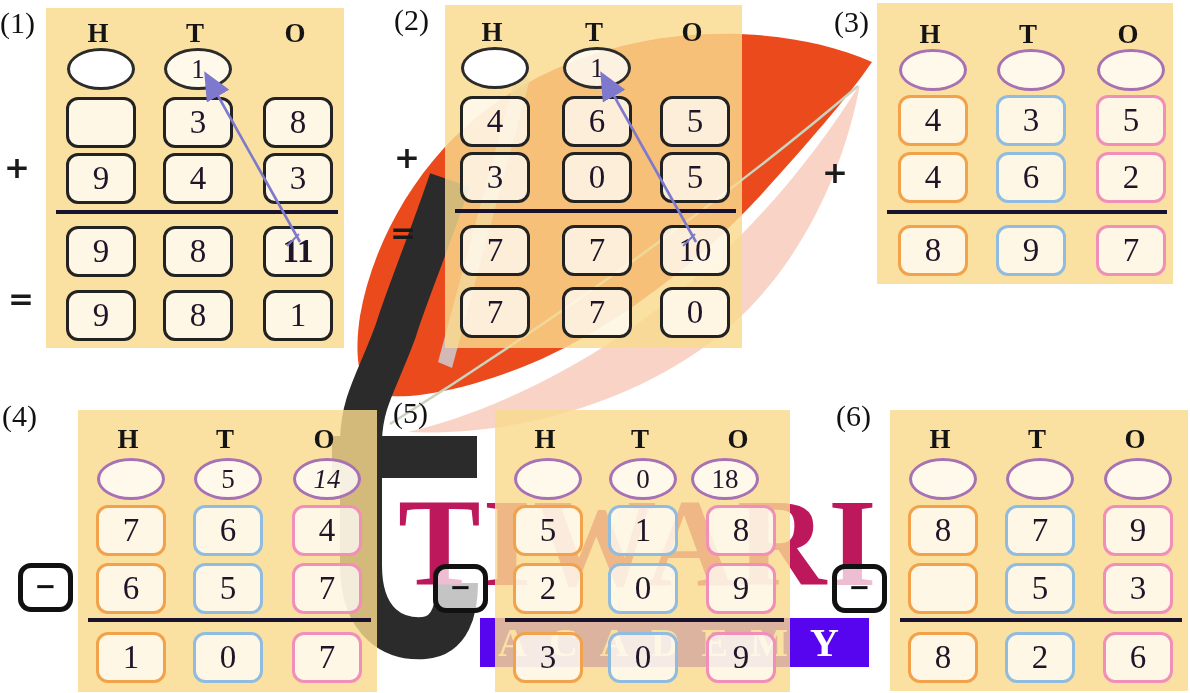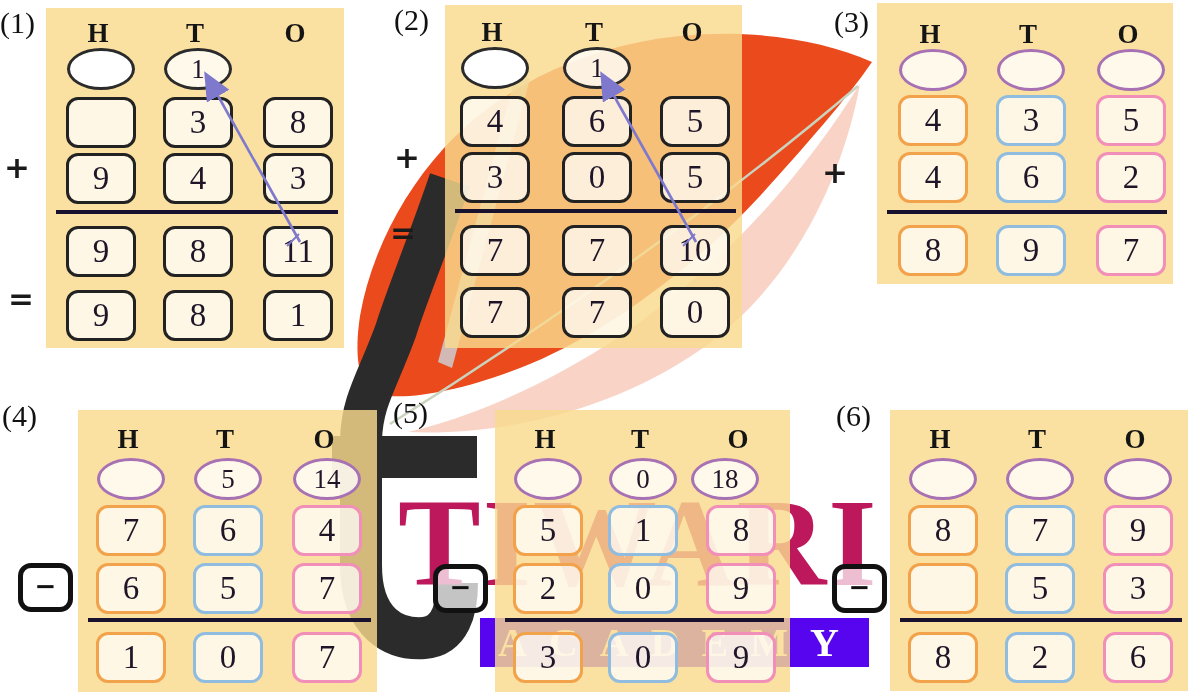--- a/index.html
+++ b/index.html
@@ -89,21 +89,21 @@
       <div class="oval" style="left: 21px; top: 40px; border: 3.5px solid rgb(43, 43, 43); background: rgb(255, 255, 255);"></div>
       <div class="oval" style="left: 118px; top: 40px; border: 3.5px solid rgb(43, 43, 43);">1</div>
       <div class="box" style="left: 20px; top: 89px; border: 3px solid rgb(34, 34, 34);"></div>
       <div class="box" style="left: 117px; top: 89px; border: 3px solid rgb(34, 34, 34);">3</div>
       <div class="box" style="left: 217px; top: 89px; border: 3px solid rgb(34, 34, 34);">8</div>
       <div class="box" style="left: 20px; top: 145px; border: 3px solid rgb(34, 34, 34);">9</div>
       <div class="box" style="left: 117px; top: 145px; border: 3px solid rgb(34, 34, 34);">4</div>
       <div class="box" style="left: 217px; top: 145px; border: 3px solid rgb(34, 34, 34);">3</div>
       <div class="box" style="left: 20px; top: 218px; border: 3px solid rgb(34, 34, 34);">9</div>
       <div class="box" style="left: 117px; top: 218px; border: 3px solid rgb(34, 34, 34);">8</div>
-      <div class="box" style="left: 217px; top: 218px; border: 3px solid rgb(34, 34, 34);">11</div>
+      <div class="box" style="left: 217px; top: 218px; border: 3px solid rgb(34, 34, 34); font-weight: bold;">11</div>
       <div class="box" style="left: 20px; top: 282px; border: 3px solid rgb(34, 34, 34);">9</div>
       <div class="box" style="left: 117px; top: 282px; border: 3px solid rgb(34, 34, 34);">8</div>
       <div class="box" style="left: 217px; top: 282px; border: 3px solid rgb(34, 34, 34);">1</div>
       <div class="sum-line" style="left: 10px; top: 202px; width: 282px;"></div>
     </div>
     <div class="problem-label" style="left: 394px; top: 3px;">(2)</div>
     <div class="plus-sign" style="left: 394px; top: 142px;">+</div>
     <div class="equals-sign" style="left: 390px; top: 217px;">=</div>
     <div class="panel" style="left: 445px; top: 5px; width: 297px; height: 343px; background: rgba(249, 219, 142, 0.82);">
       <div class="col-header" style="left: 14px; top: 12px;">H</div>
@@ -148,21 +148,21 @@
     <div class="problem-label" style="left: 2px; top: 399px;">(4)</div>
     <div class="minus-box" style="left: 18px; top: 563px;">
       <span>−</span>
     </div>
     <div class="panel" style="left: 78px; top: 410px; width: 299px; height: 282px; background: rgba(249, 219, 142, 0.82);">
       <div class="col-header" style="left: 17px; top: 14px;">H</div>
       <div class="col-header" style="left: 114px; top: 14px;">T</div>
       <div class="col-header" style="left: 213px; top: 14px;">O</div>
       <div class="oval" style="left: 19px; top: 48px; border: 3.5px solid rgb(167, 113, 179);"></div>
       <div class="oval" style="left: 116px; top: 48px; border: 3.5px solid rgb(167, 113, 179);">5</div>
-      <div class="oval" style="left: 215px; top: 48px; border: 3.5px solid rgb(167, 113, 179);">14</div>
+      <div class="oval" style="left: 215px; top: 48px; border: 3.5px solid rgb(167, 113, 179); font-style: italic;">14</div>
       <div class="box" style="left: 18px; top: 95px; border: 3.5px solid rgb(242, 162, 74);">7</div>
       <div class="box" style="left: 115px; top: 95px; border: 3.5px solid rgb(143, 188, 223);">6</div>
       <div class="box" style="left: 214px; top: 95px; border: 3.5px solid rgb(241, 143, 184);">4</div>
       <div class="box" style="left: 18px; top: 153px; border: 3.5px solid rgb(242, 162, 74);">6</div>
       <div class="box" style="left: 115px; top: 153px; border: 3.5px solid rgb(143, 188, 223);">5</div>
       <div class="box" style="left: 214px; top: 153px; border: 3.5px solid rgb(241, 143, 184);">7</div>
       <div class="box" style="left: 18px; top: 222px; border: 3.5px solid rgb(242, 162, 74);">1</div>
       <div class="box" style="left: 115px; top: 222px; border: 3.5px solid rgb(143, 188, 223);">0</div>
       <div class="box" style="left: 214px; top: 222px; border: 3.5px solid rgb(241, 143, 184);">7</div>
       <div class="sum-line" style="left: 10px; top: 208px; width: 283px;"></div>

